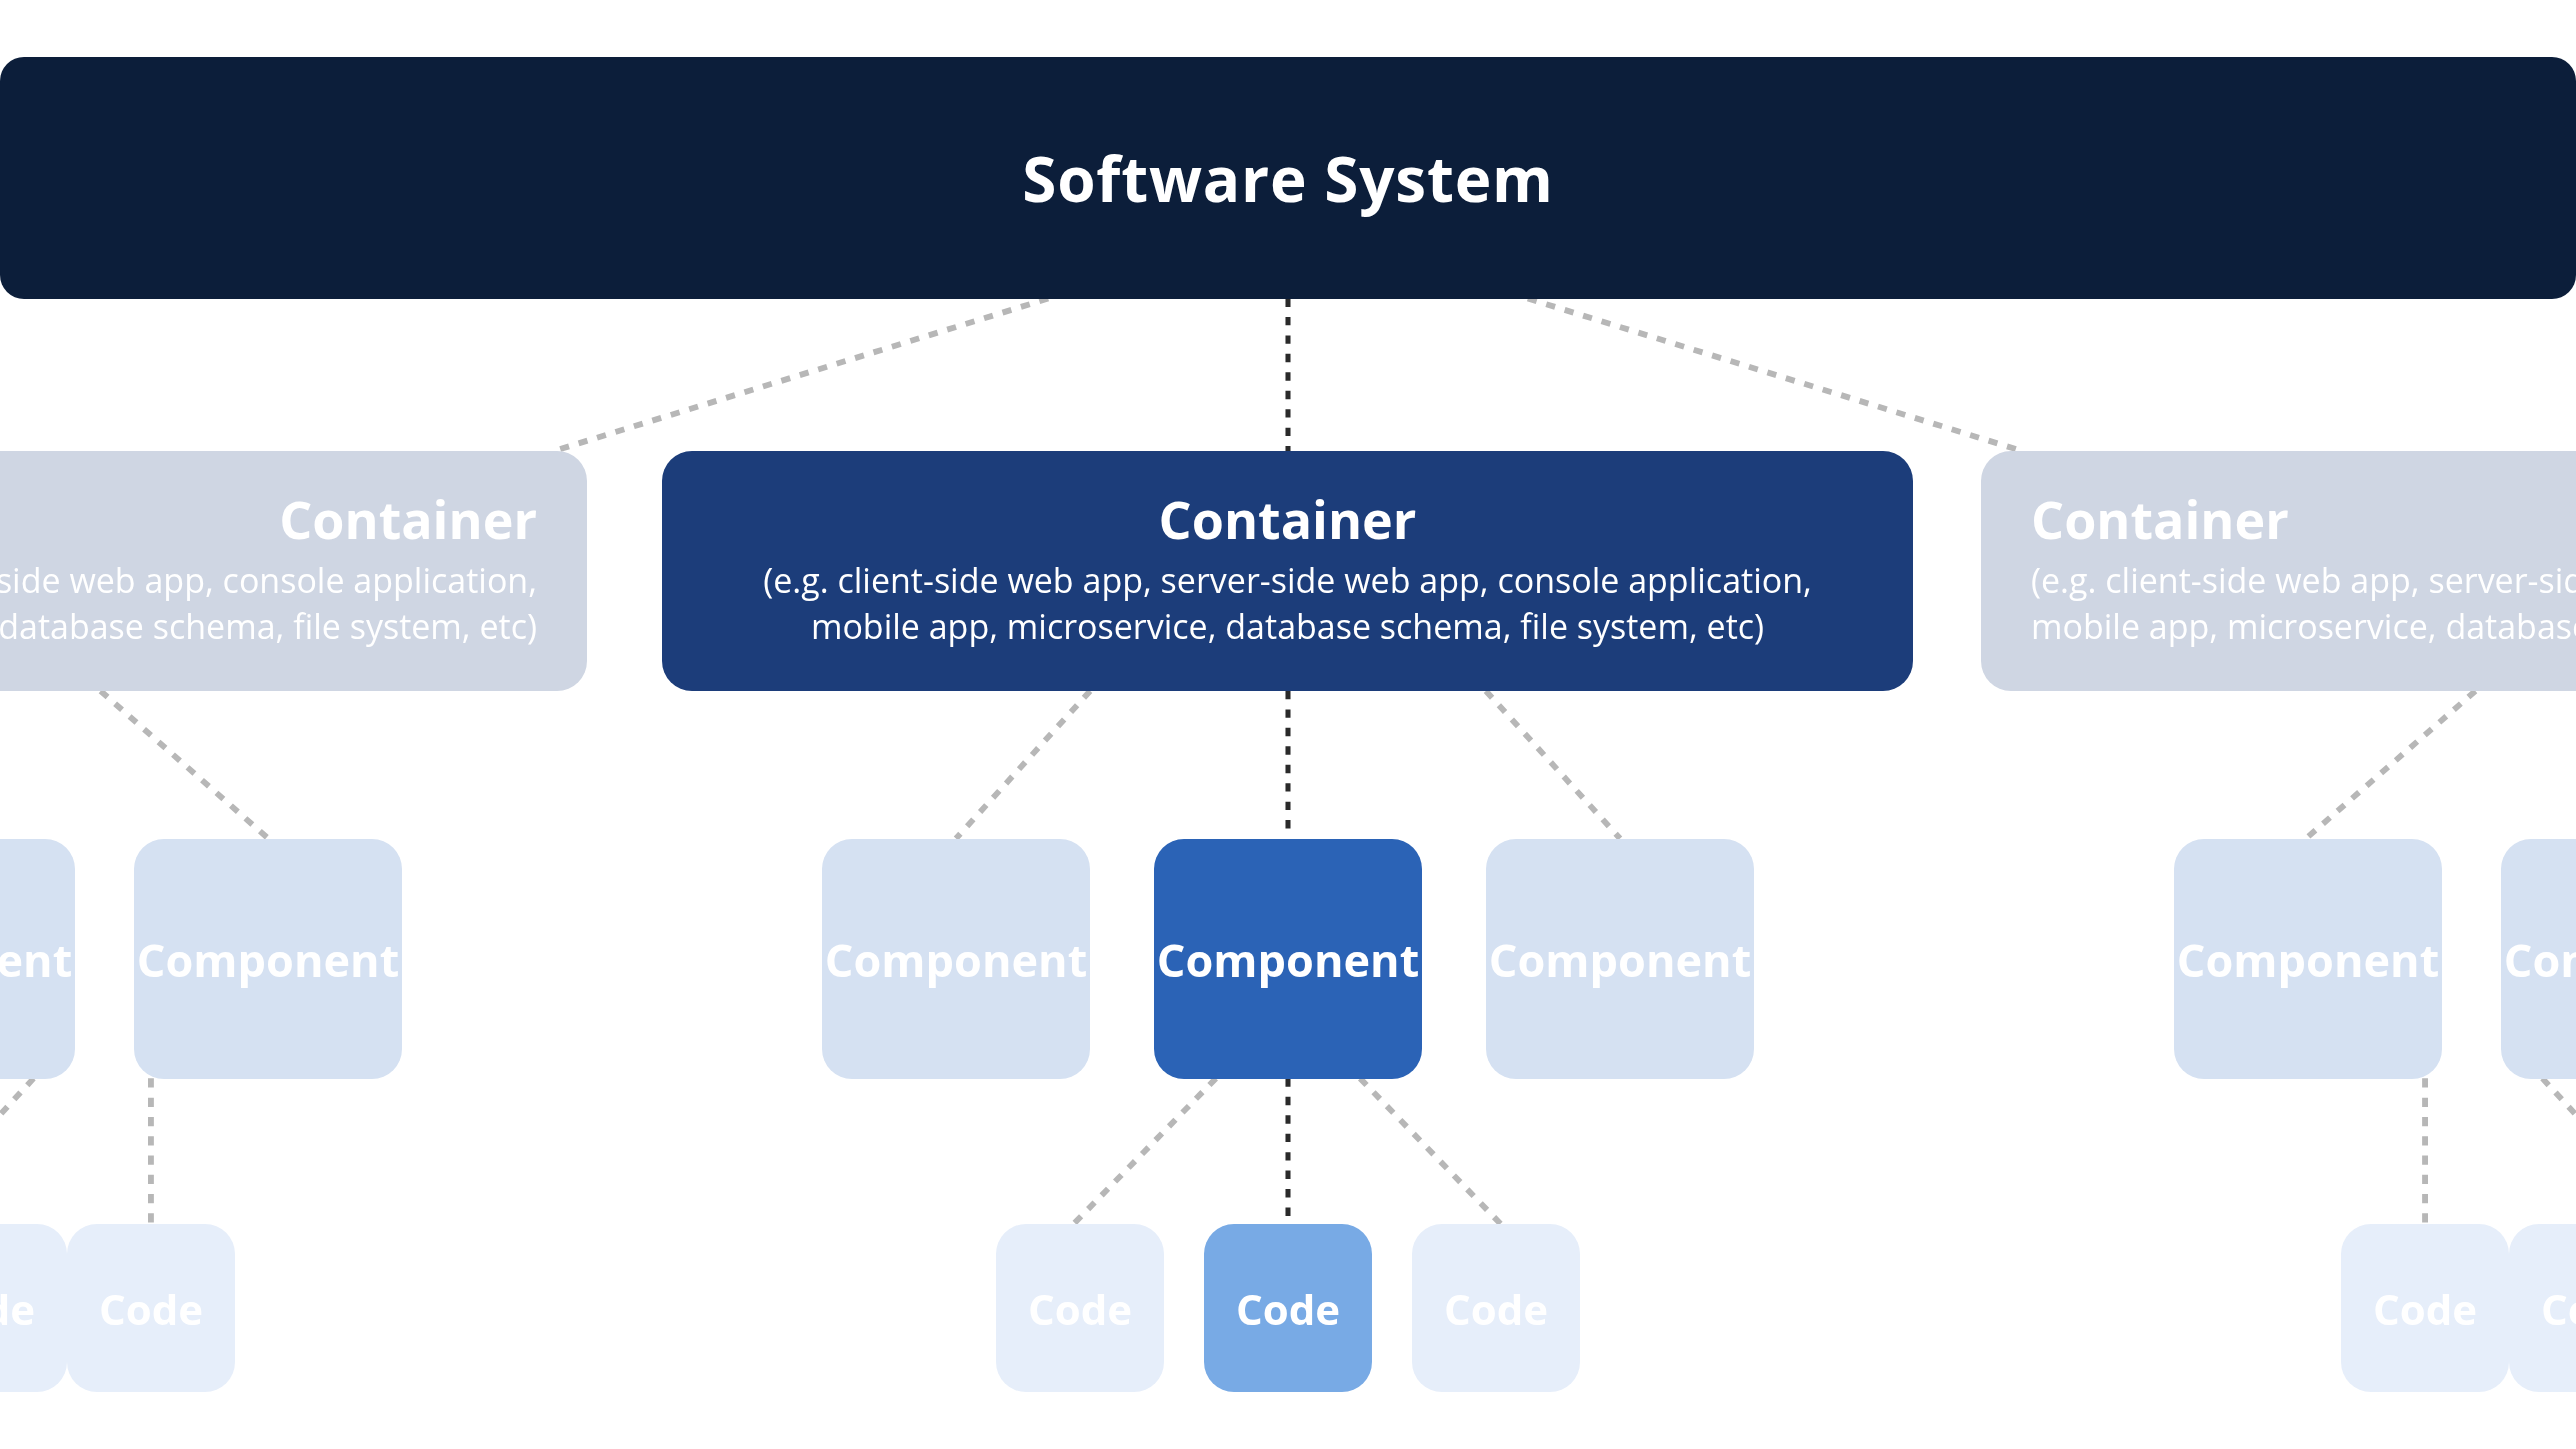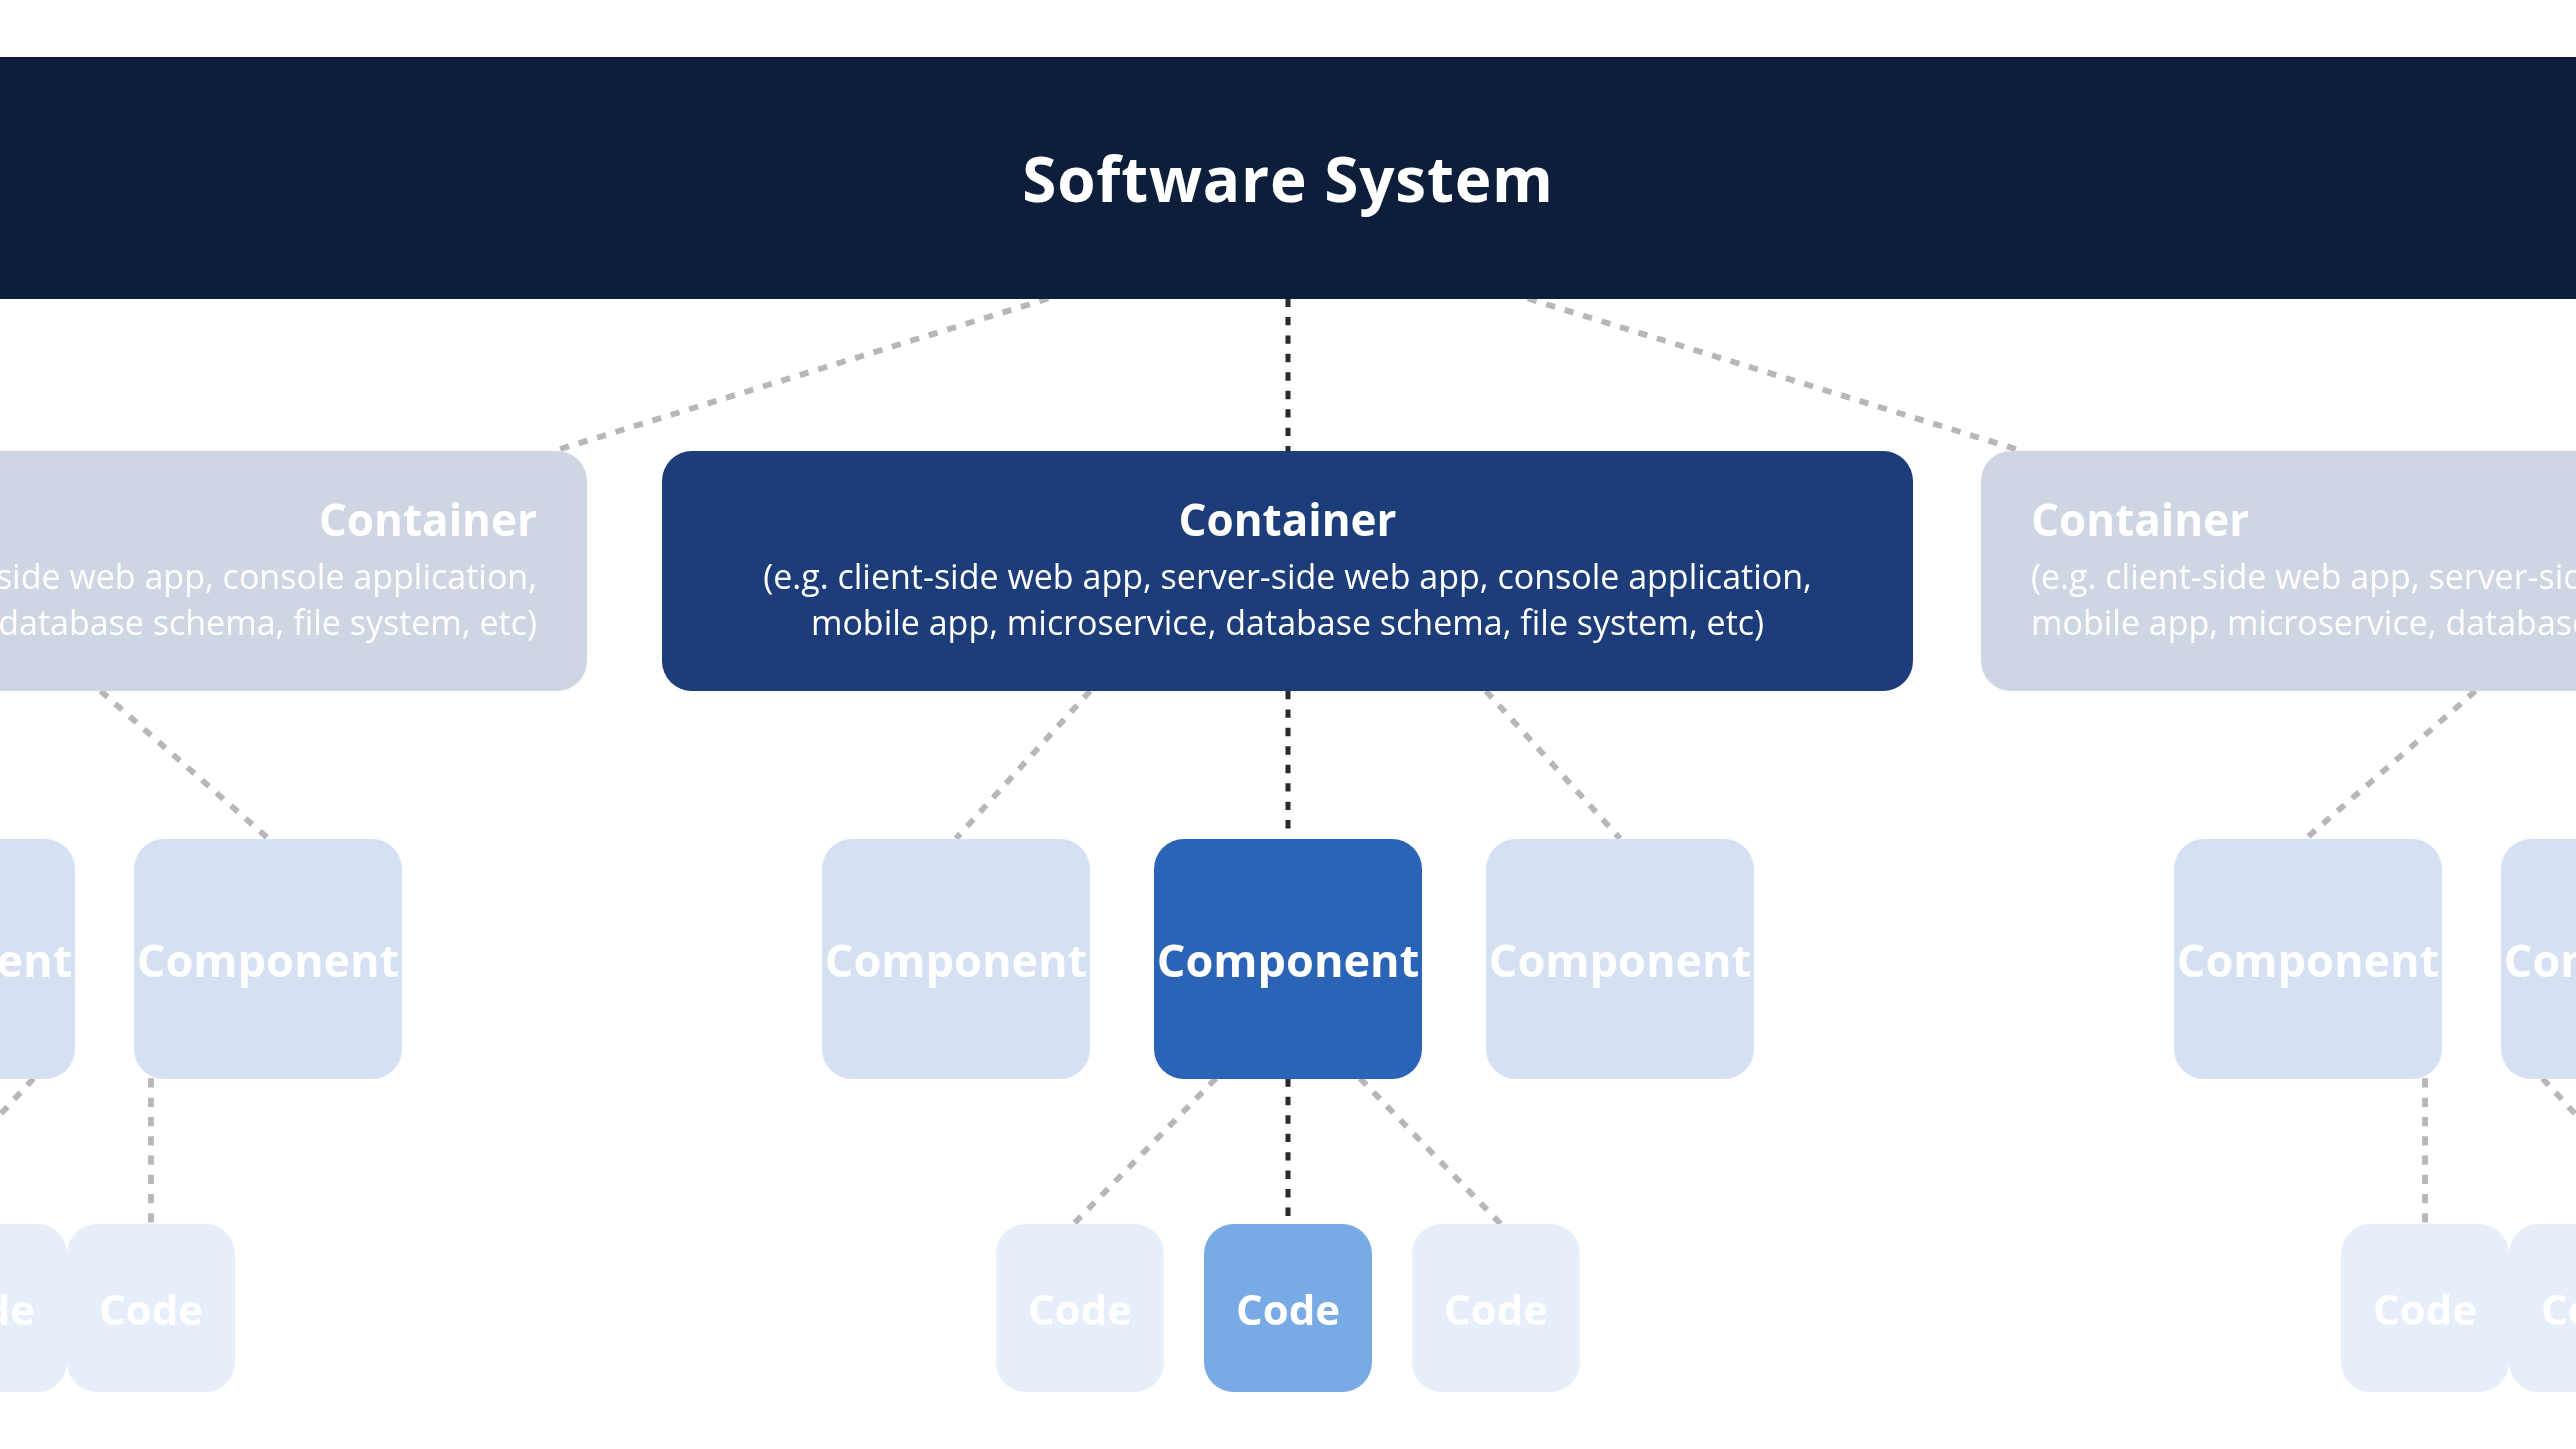--- a/index.html
+++ b/index.html
@@ -36,21 +36,21 @@
     font-weight: 700;
   }
   .container-main { background: #1c3d7a; }
   .container-faded { background: #cfd6e3; color: #ffffff; }
   .component-main { background: #2b63b6; }
   .component-faded { background: #d5e1f2; color: #ffffff; }
   .code-main { background: #78aae5; }
   .code-faded { background: #e6eefa; color: #ffffff; }
 
   .title-system { font-size: 62px; font-weight: 700; letter-spacing: 0.8px; }
-  .title-container { font-size: 44px; font-weight: 700; line-height: 1.05; }
+  .title-container { font-size: 52px; font-weight: 700; line-height: 1.05; }
   .sub-container { font-size: 34px; font-weight: 400; line-height: 1.35; margin-top: 11.7px; }
   .title-component { font-size: 45px; font-weight: 700; }
   .title-code { font-size: 42px; font-weight: 700; }
 
   svg.connectors {
     position: absolute;
     left: 0;
     top: 0;
     width: 2576px;
     height: 1449px;
@@ -82,21 +82,21 @@
   <line class="dash-main" x1="1536" y1="1286" x2="1536" y2="1460"></line>
   <line class="dash-faded" x1="1622" y1="1286" x2="1790" y2="1460"></line>
 
   <line class="dash-faded" x1="180" y1="1286" x2="180" y2="1460"></line>
   <line class="dash-faded" x1="40" y1="1286" x2="-120" y2="1460"></line>
 
   <line class="dash-faded" x1="2892" y1="1286" x2="2892" y2="1460"></line>
   <line class="dash-faded" x1="3032" y1="1286" x2="3192" y2="1460"></line>
 </svg>
 
-<div class="system-bar" style="top:57px; height:242px;">
+<div class="system-bar" style="top:57px; height:242px;border-radius:24px;">
   <span class="title-system">Software System</span>
 </div>
 
 <div class="box container-faded" style="left:-637px; top:451px; width:1224px; height:240px; align-items:flex-end; text-align:right; padding-right:50px;">
   <div class="title-container" style="align-self:flex-end;">Container</div>
   <div class="sub-container" style="text-align:right;">
     <span>(e.g. client-side web app, server-side web app, console application,</span><br>
     <span>mobile app, microservice, database schema, file system, etc)</span>
   </div>
 </div>

